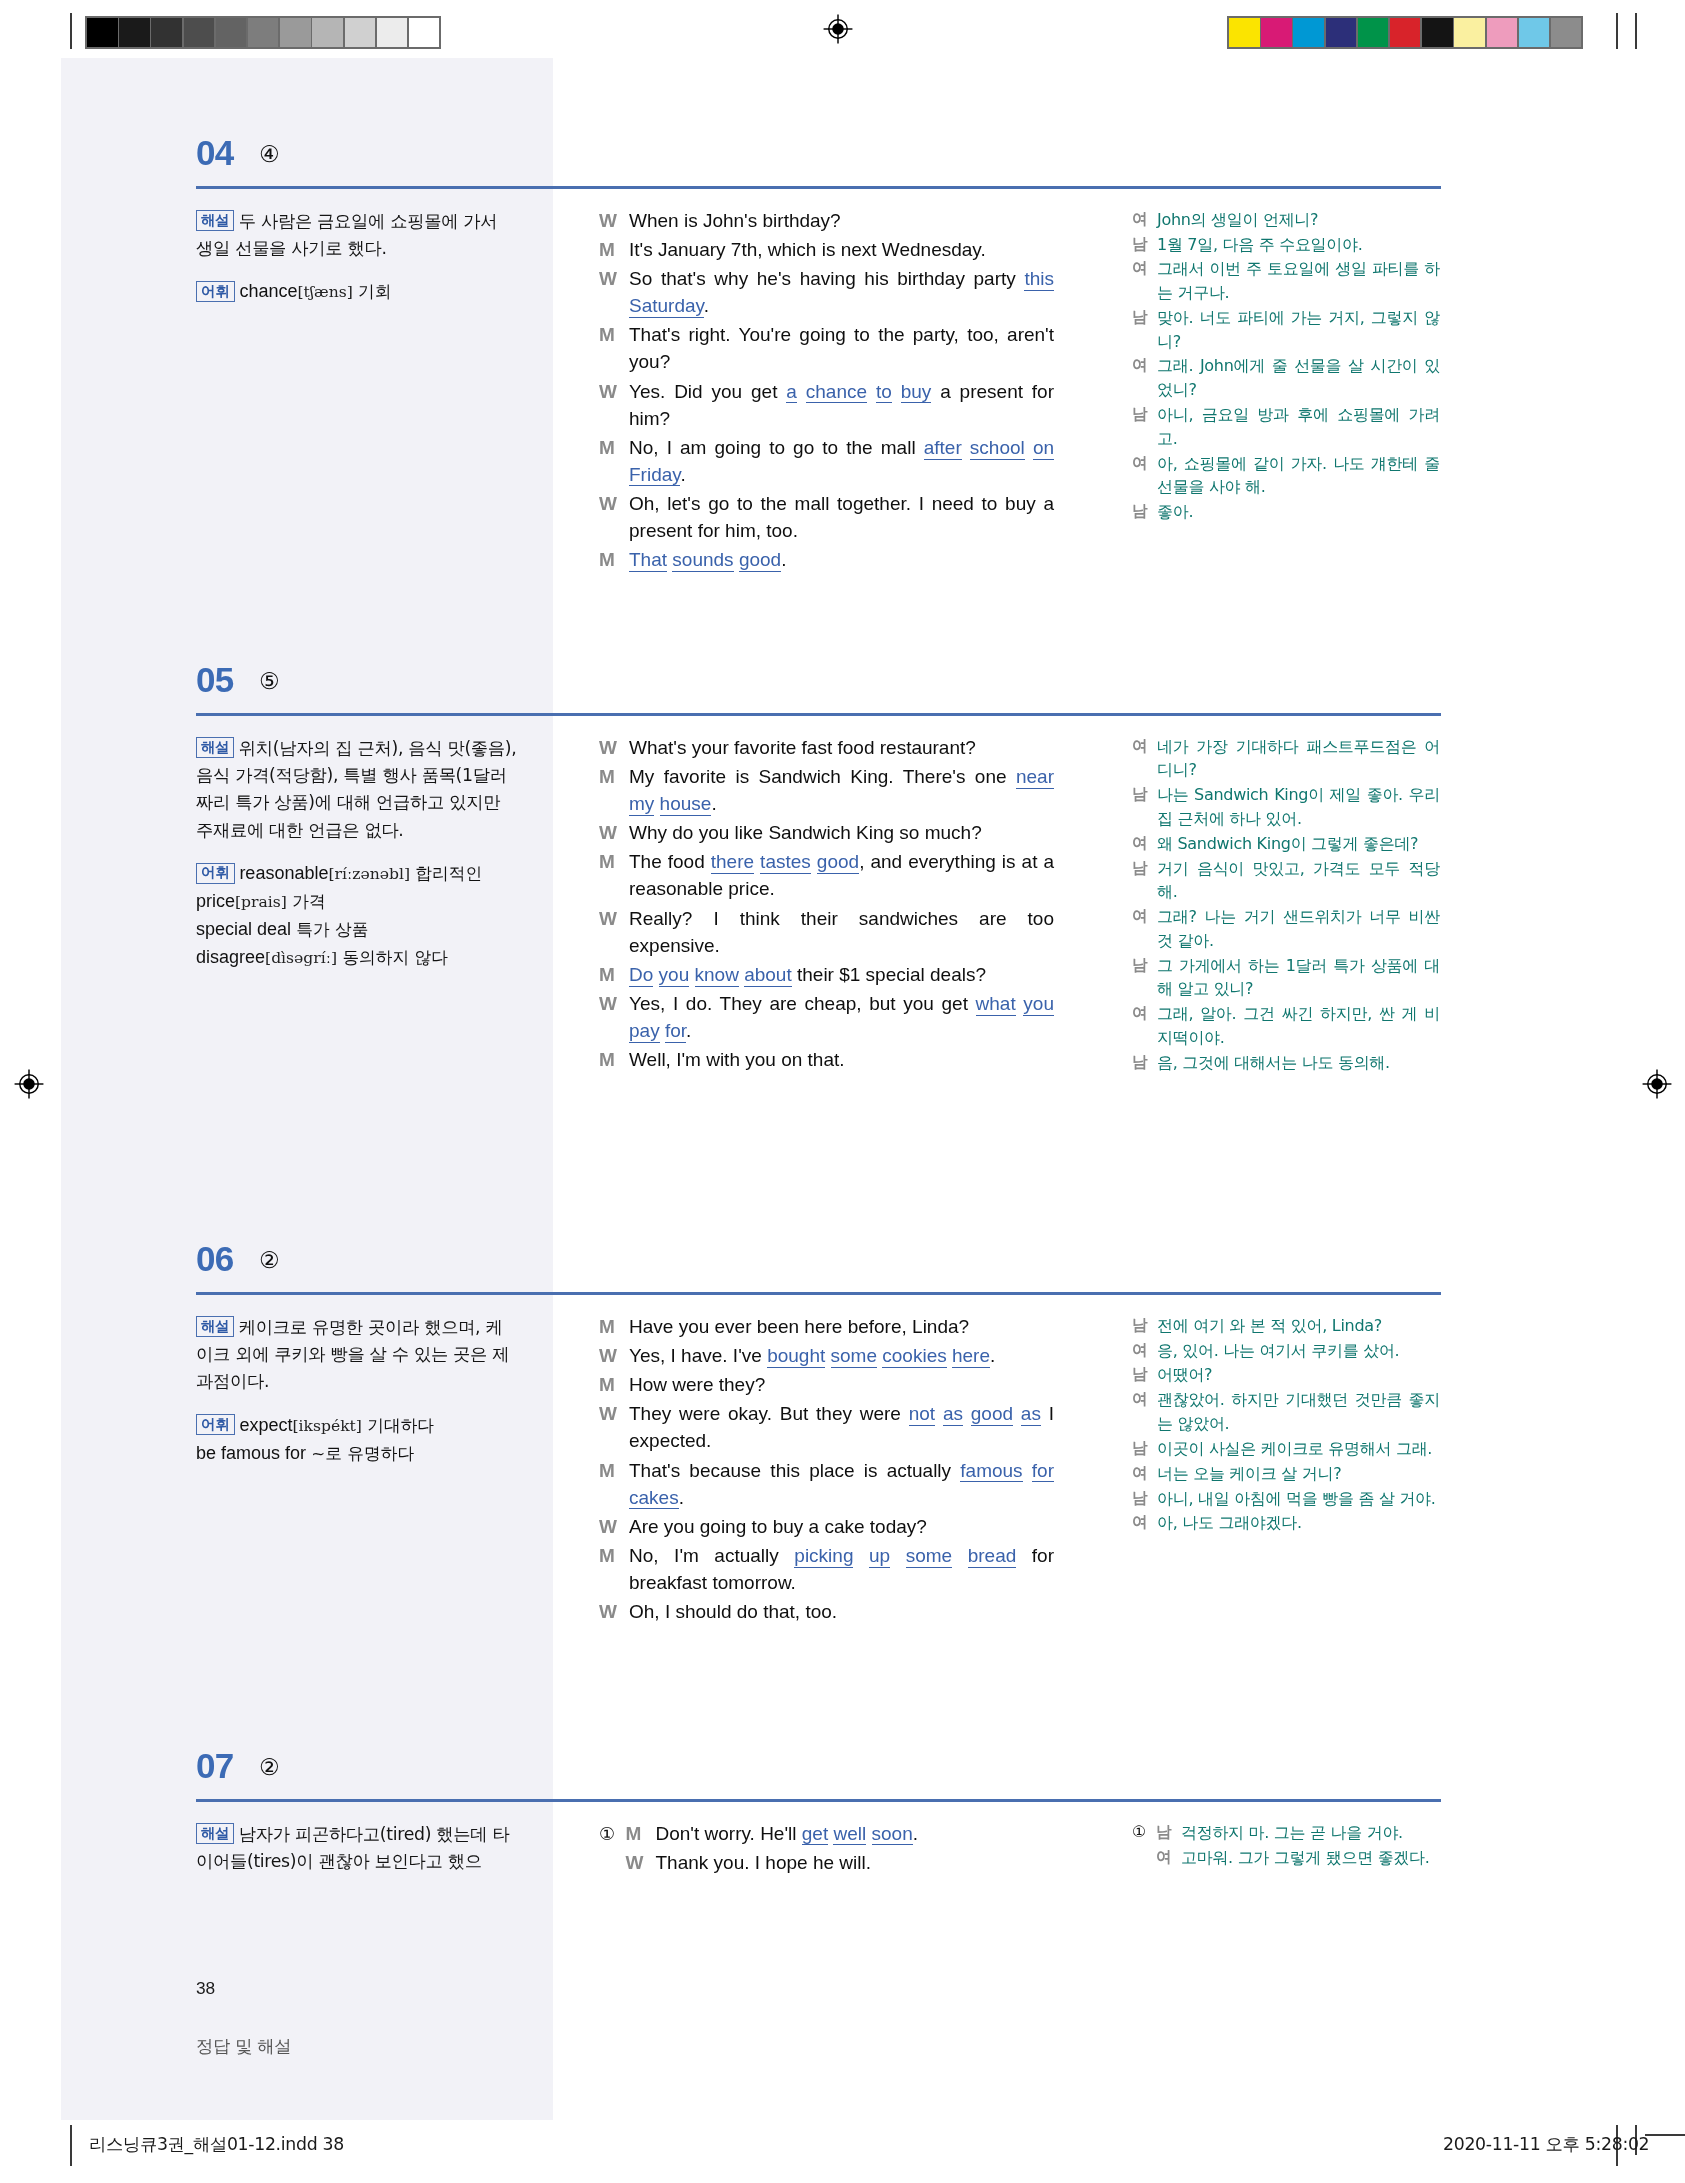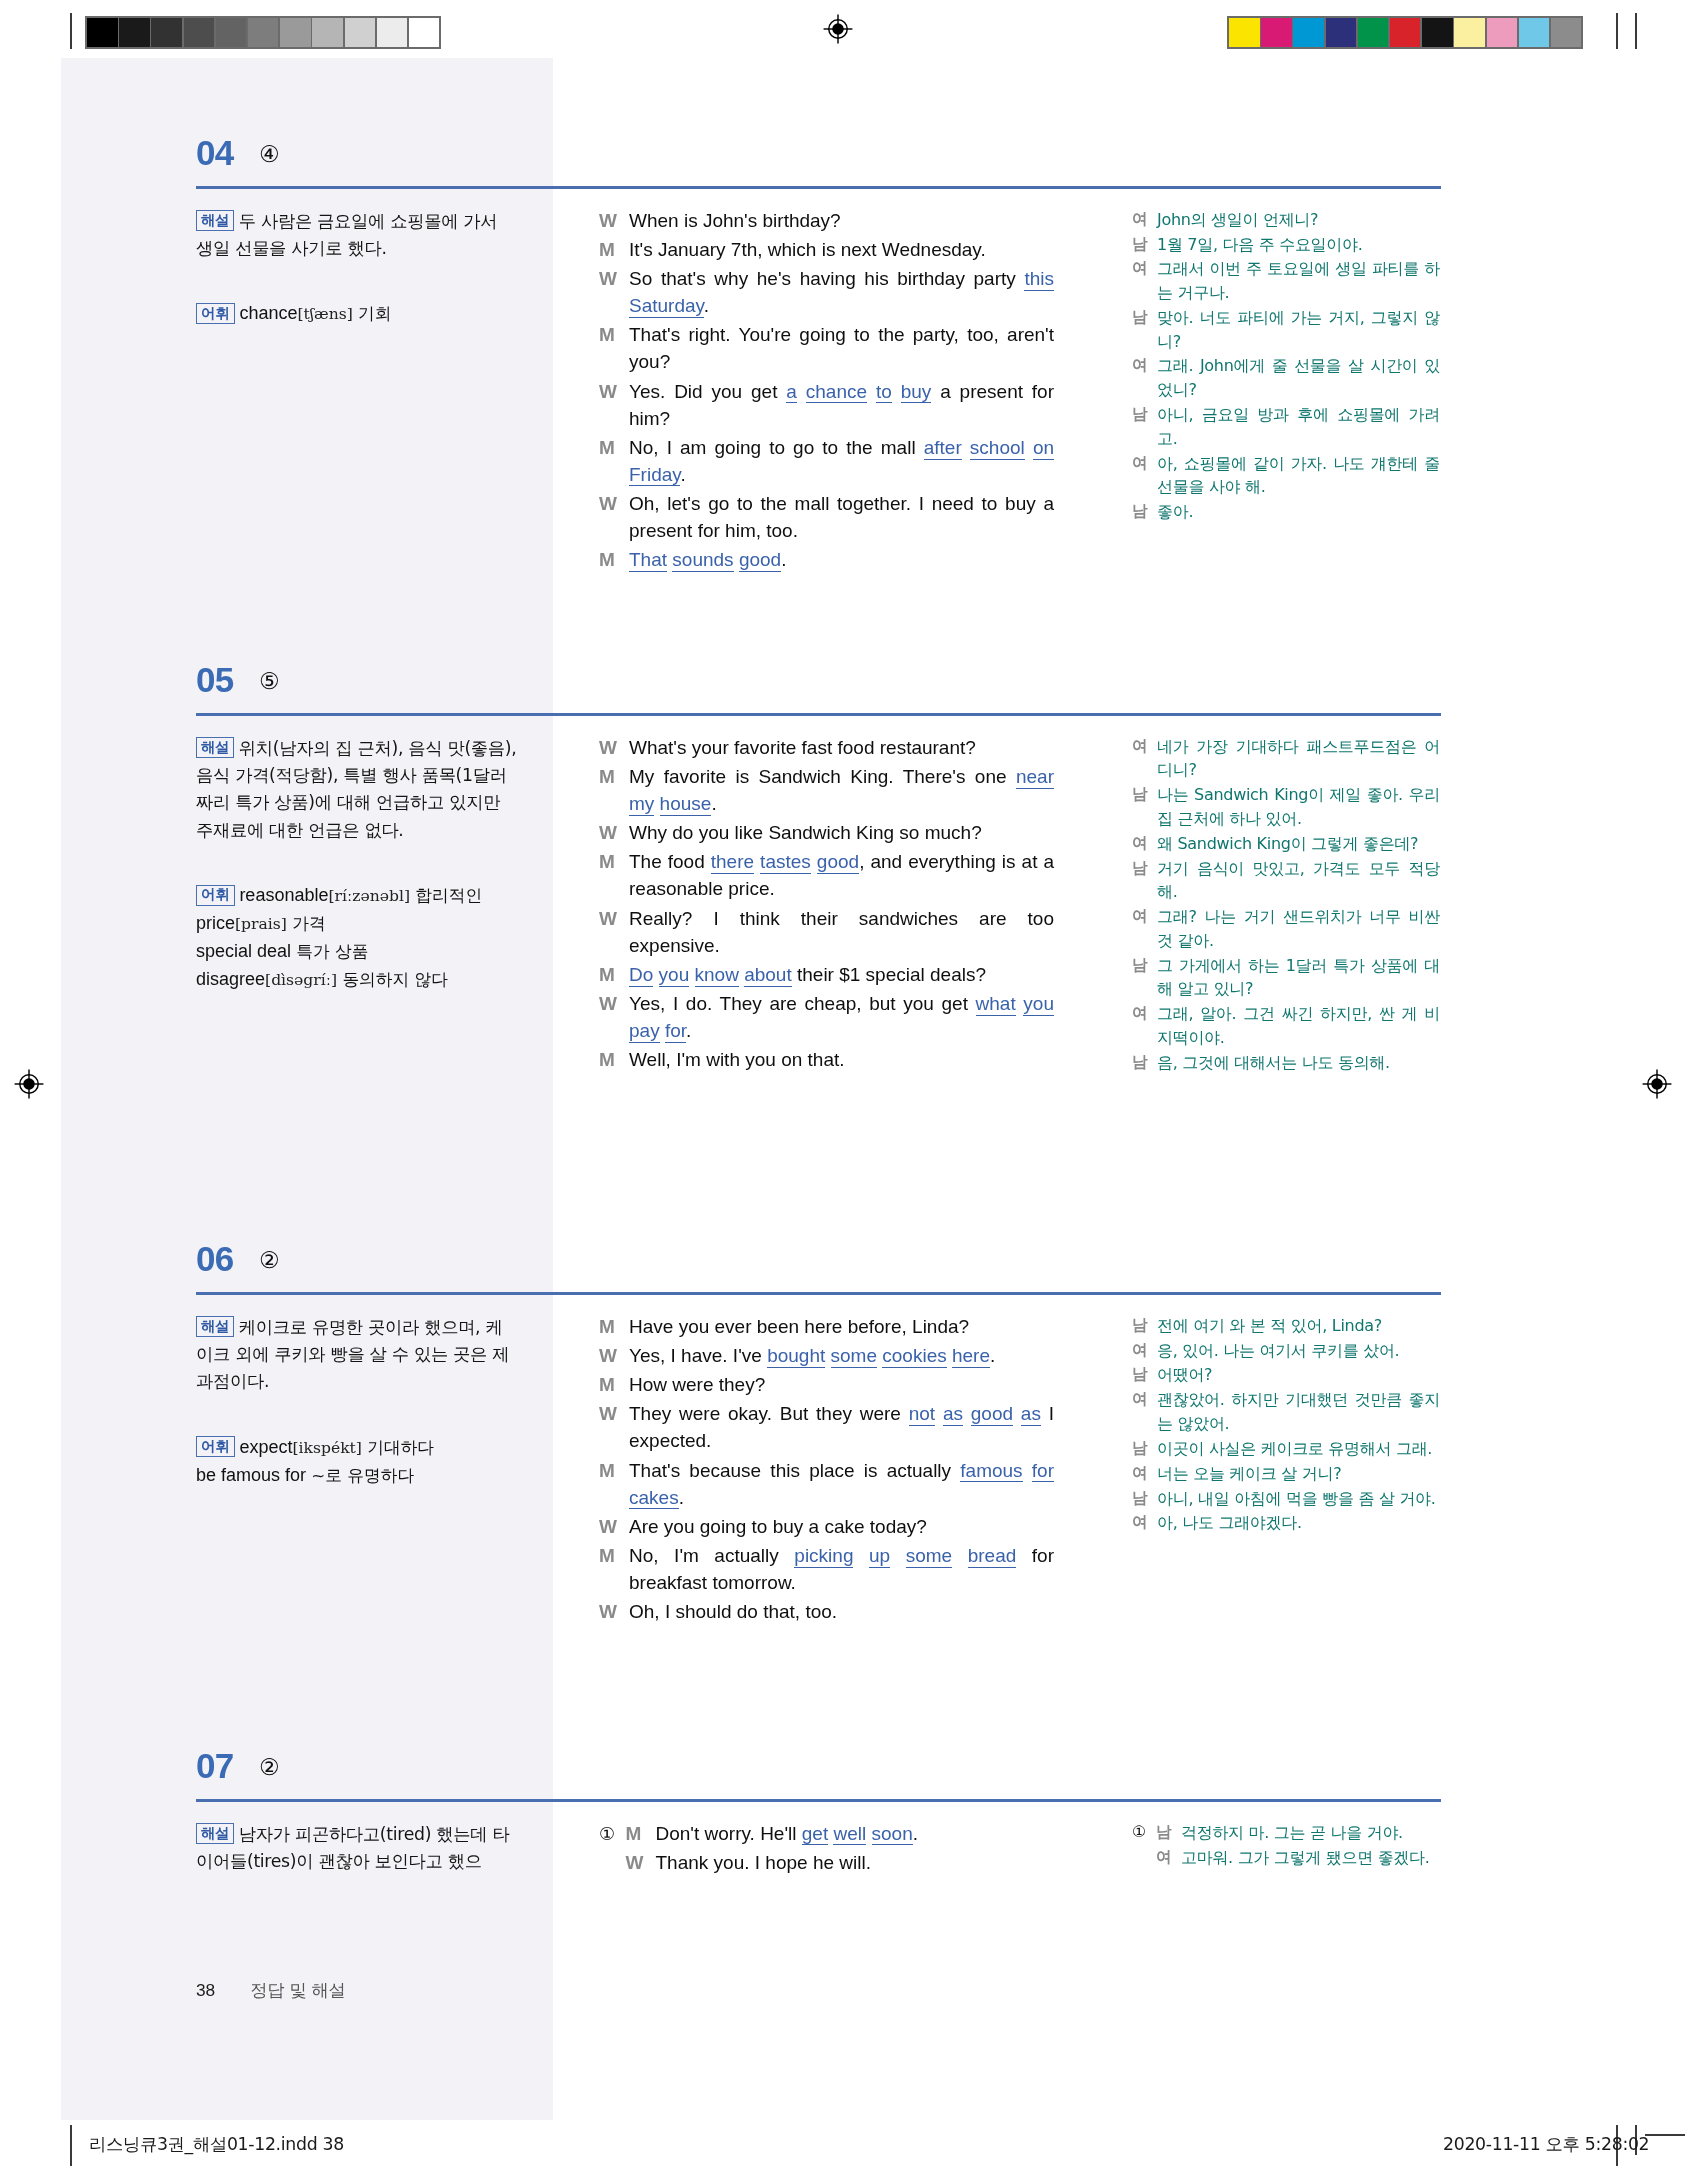--- a/index.html
+++ b/index.html
@@ -148,21 +148,21 @@
     font-size: 14.4px;
     font-weight: bold;
     padding: 0.6px 4px 1.7px 4px;
     line-height: 1.15;
     vertical-align: 1.7px;
     margin-right: 4.6px;
     background: transparent;
     font-family: "DejaVu Sans", sans-serif;
   }
   .vocab {
-    margin-top: 38px;
+    margin-top: 16px;
   }
   .vocab .word {
     font-family: "Liberation Sans", sans-serif;
     font-size: 18px;
     color: #111;
   }
   .vocab .ipa {
     font-family: "DejaVu Serif", serif;
     font-size: 15.6px;
     color: #222;
@@ -254,20 +254,21 @@
   }
 
   
   .page-footer {
     position: absolute;
     left: 196px;
     top: 1978px;
     display: flex;
     align-items: baseline;
     gap: 35px;
+    flex-direction: column;
   }
   .page-no {
     font-size: 17.3px;
     color: #1b1b1b;
     font-family: "Liberation Sans", sans-serif;
   }
   .footer-label {
     font-size: 17.3px;
     color: #555;
     font-family: "DejaVu Sans", sans-serif;

